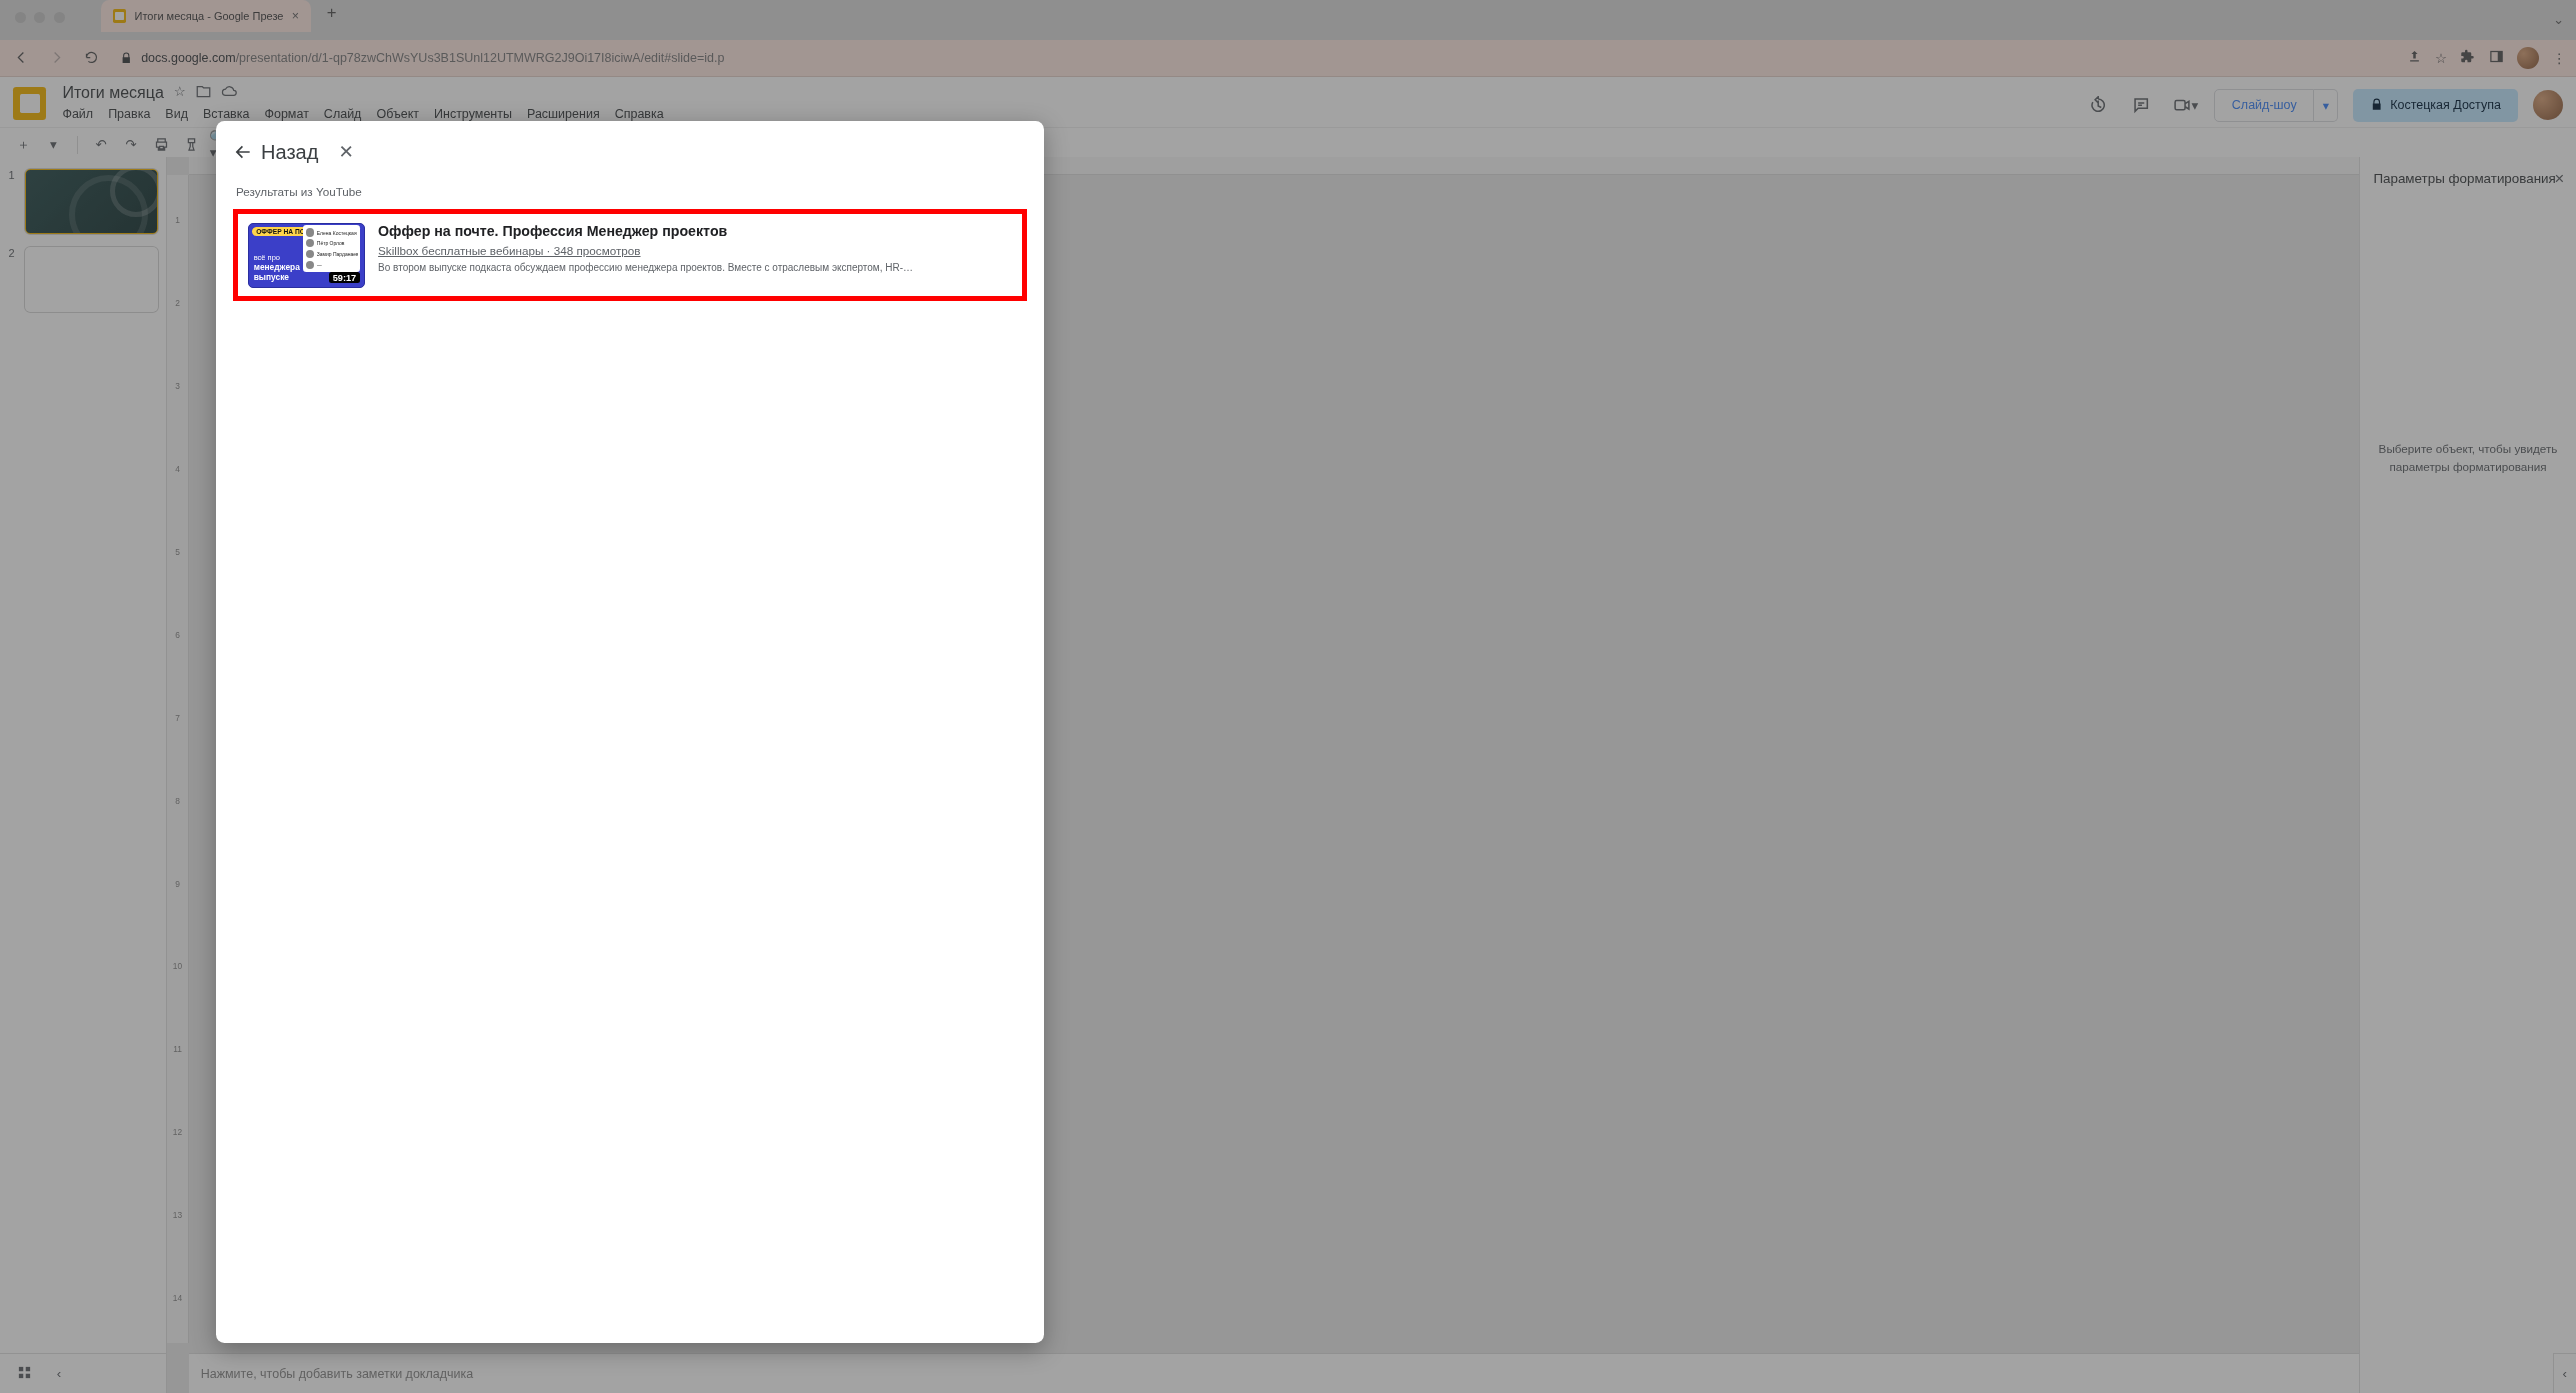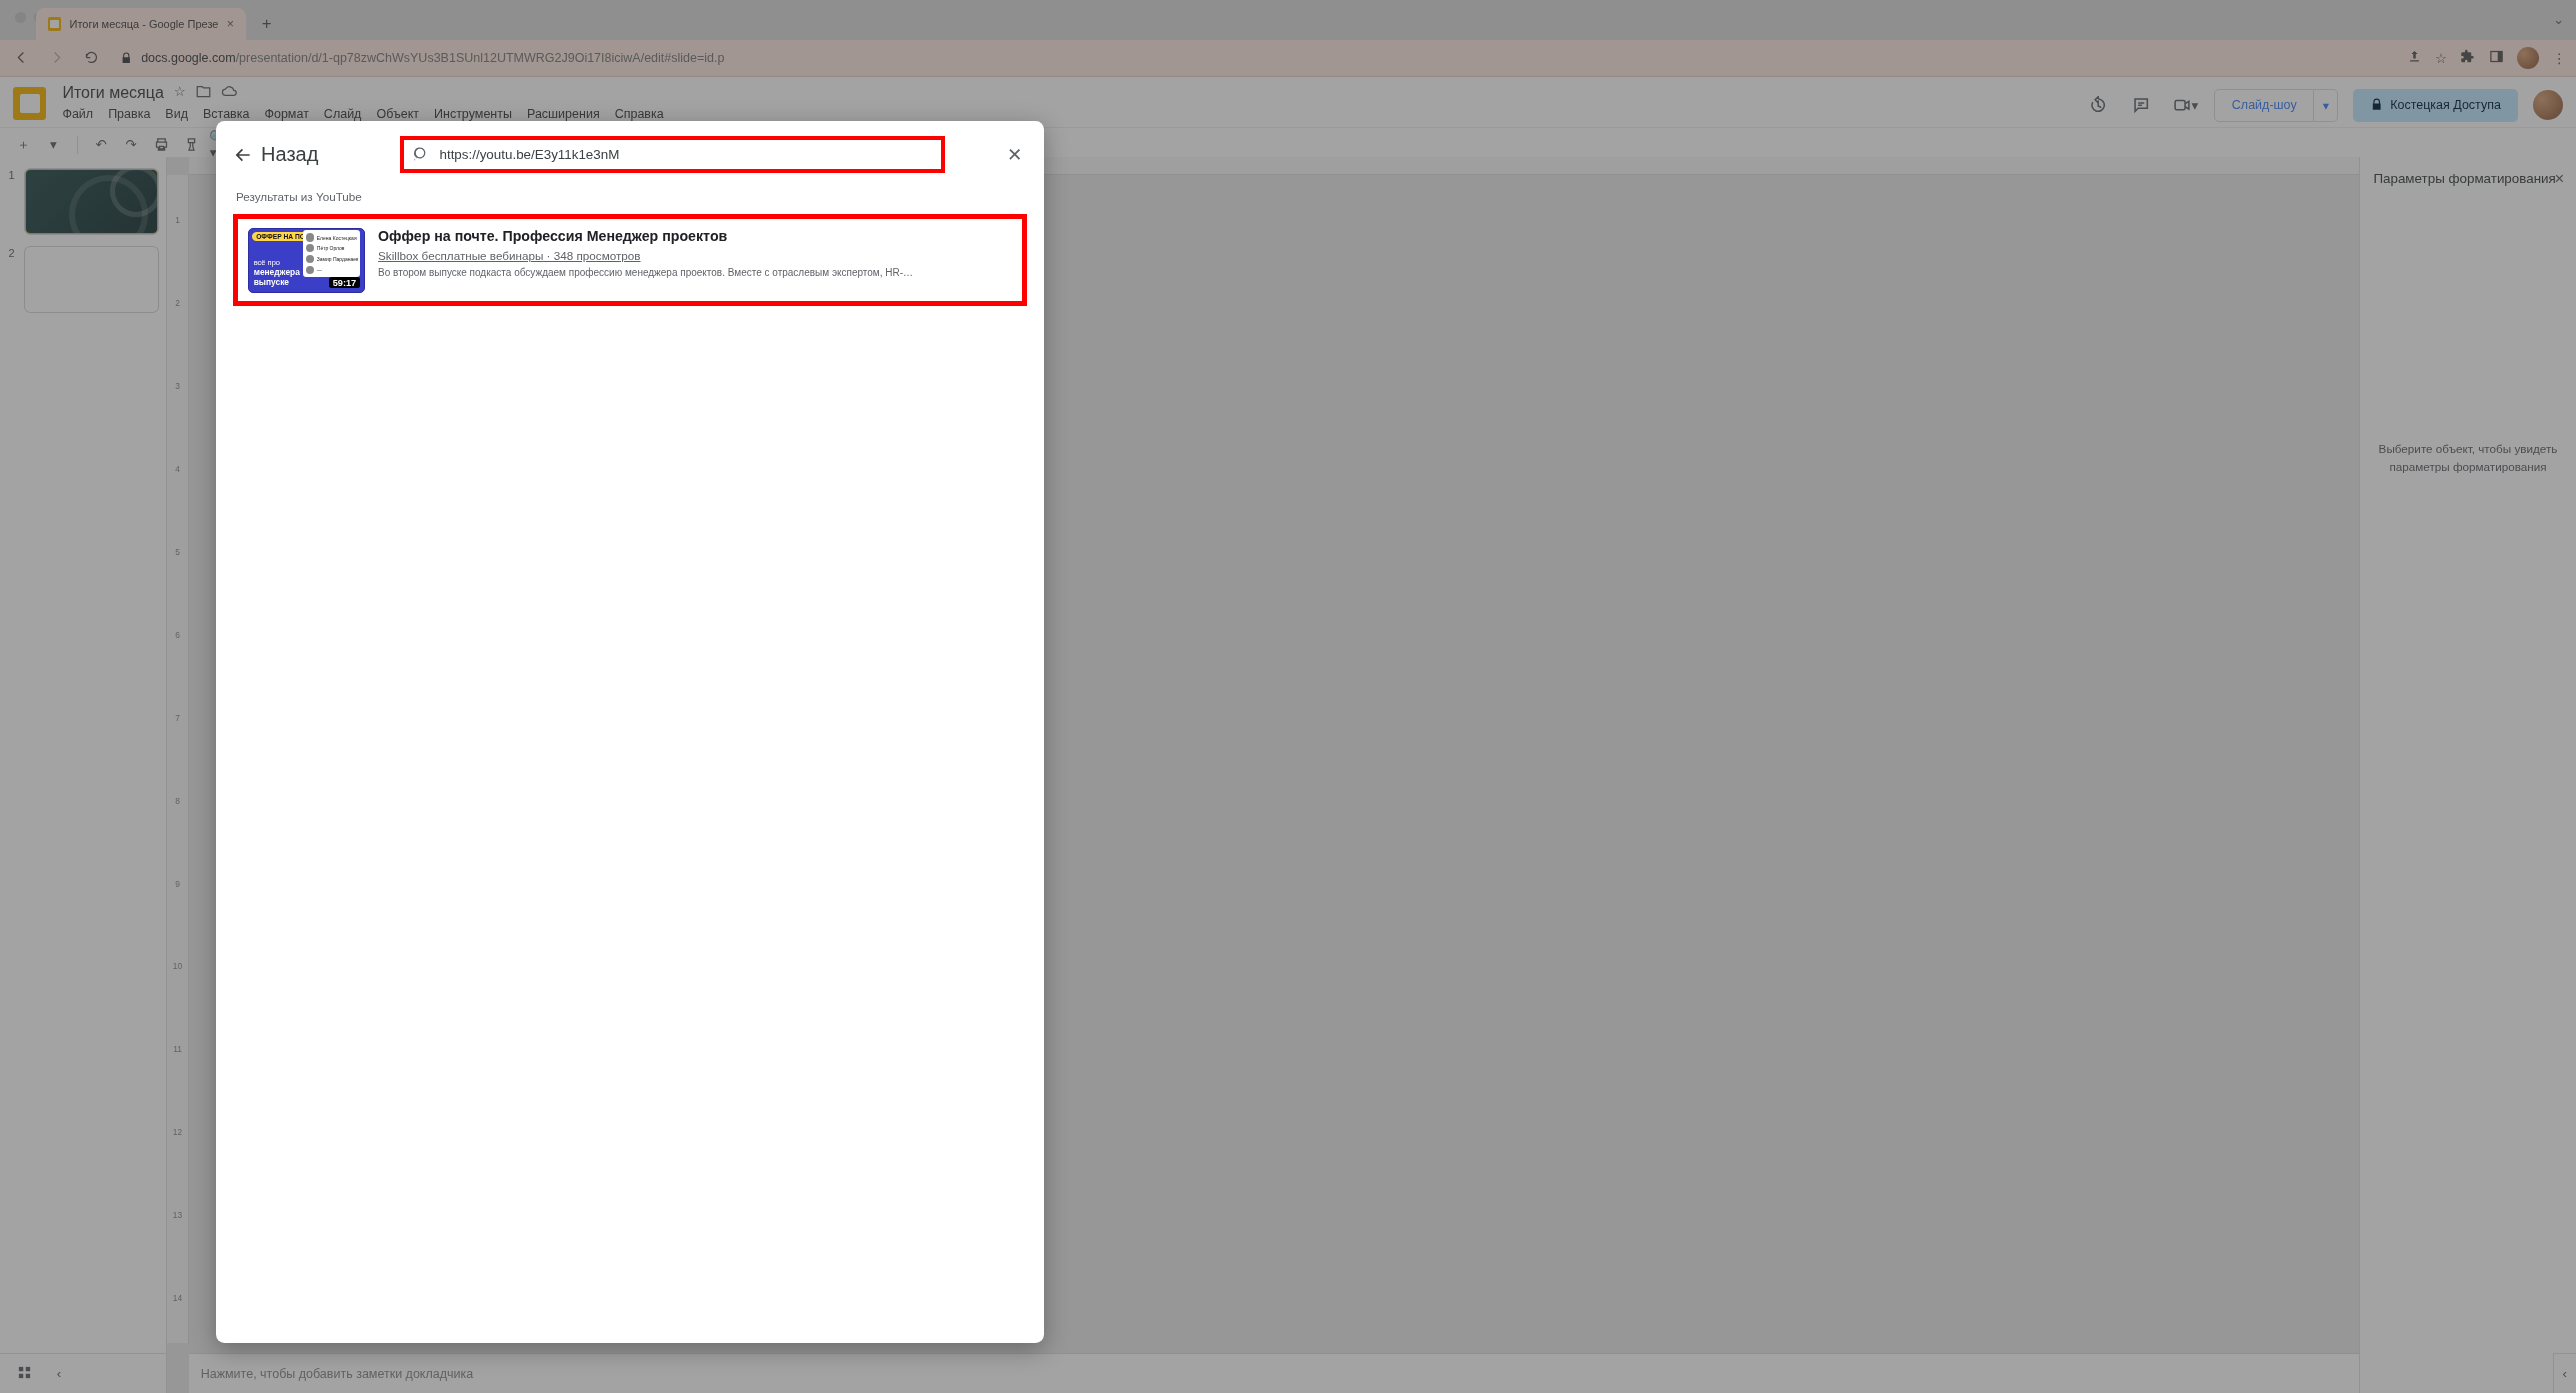--- a/index.html
+++ b/index.html
@@ -1,20 +1,20 @@
 <!DOCTYPE html>
 <html style="font-size:13.4px"><head>
 <meta charset="utf-8">
 <style>
   * { box-sizing: border-box; margin: 0; padding: 0; font-family: Arial, "Helvetica Neue", Helvetica, sans-serif; }
   html, body { width: 100%; height: 100%; background: #d9d9d9; }
   
   .tabbar {
-    height: 40px; background: #dbdbdb; display: flex; align-items: flex-end;
-    position: relative; padding-left: 36px;
+    height: 40px; background: #dbdbdb; display: flex; 
+    position: relative; padding-left: 101px;
   }
   .mac-dots { position: absolute; left: 15px; top: 11.7px; display: flex; gap: 8.4px; }
   .mac-dot { width: 11px; height: 11px; border-radius: 50%; background: #c6c6c6; }
   .tab {
     height: 32px; background: #fde7e1; border-radius: 8.4px 8.4px 0 0;
     display: flex; align-items: center; padding: 0 11.7px; gap: 8.4px;
     font-size: 11px; color: #444; min-width: 209px; position: relative;
   }
   .tab .favicon { width: 13.4px; height: 13.4px; background: #f4b400; border-radius: 1.7px; position:relative; }
   .tab .favicon::after{content:"";position:absolute;inset:2.5px;background:#fff;border-radius:0.8px;}
@@ -292,26 +292,20 @@
 
 <div class="scrim"></div>
 <div class="modal">
   <div class="modal-header">
     <div class="back-btn">
       <svg viewBox="0 0 24 24">
           <path d="M20 11H7l5-5-1.4-1.4L3.2 12l7.4 7.4L12 18l-5-5h13z"></path>
         </svg>
       <span>Назад</span>
     </div>
-    <div class="search-wrap">
-      <svg viewBox="0 0 24 24">
-          <path d="M10 2a8 8 0 1 1-5 14.3L2 21l-1-1 4.7-3A8 8 0 0 1 10 2zm0 2a6 6 0 1 0 0 12 6 6 0 0 0 0-12z"></path>
-        </svg>
-      <input class="search-input" value="https://youtu.be/E3y11k1e3nM" style="">
-    </div>
     <div class="modal-close">✕</div>
   </div>
   <div class="results-label">Результаты из YouTube</div>
   <div class="result">
     <div class="vthumb">
       <div class="tag">ОФФЕР НА ПОЧТЕ</div>
       <div class="people">
         <div class="prow">
             <div class="pav"></div>
             <div class="pnm">Елена Костецкая</div>

